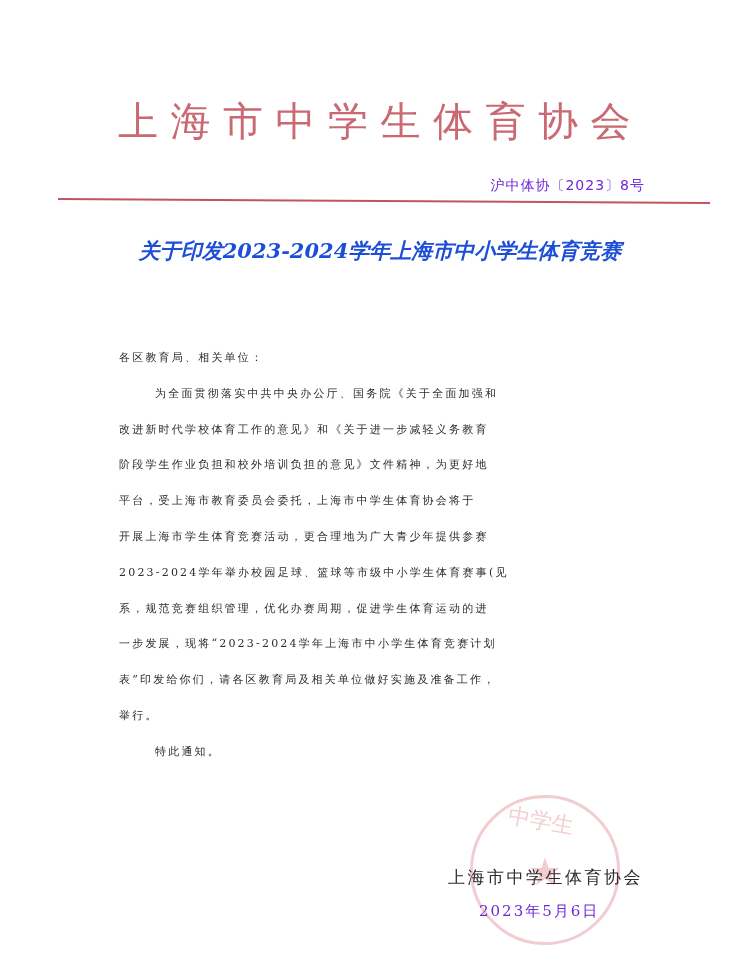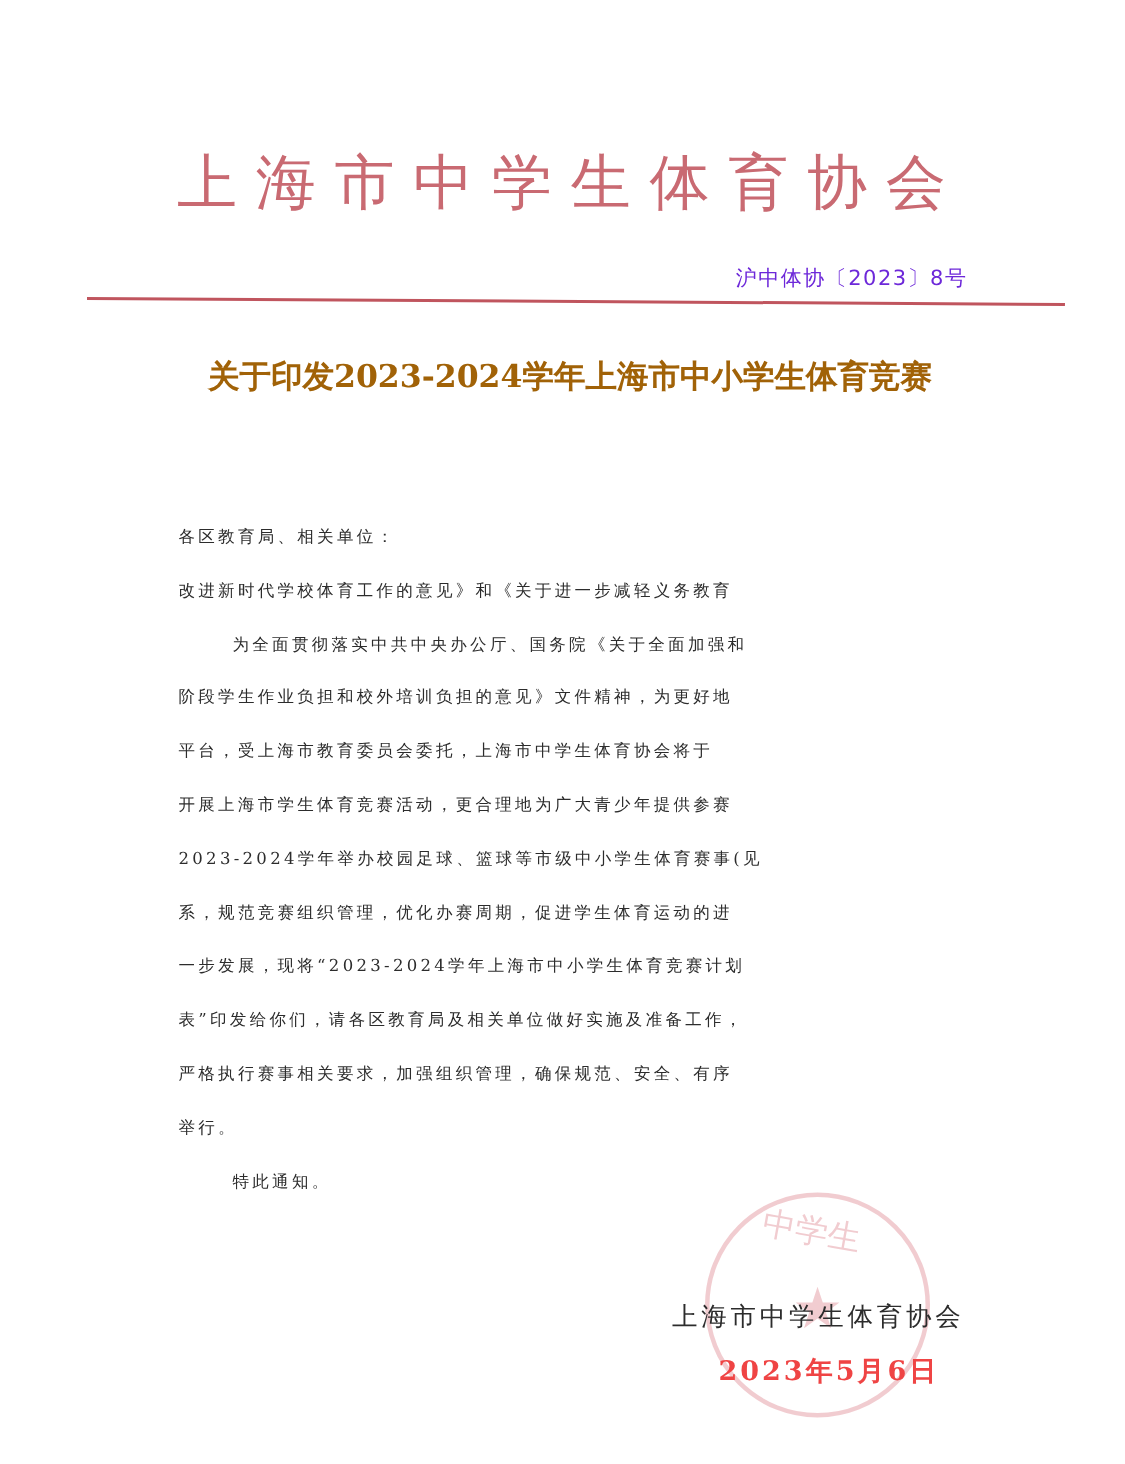--- a/index.html
+++ b/index.html
@@ -17,33 +17,33 @@
     font-size: 14px; color: #6d28d9; letter-spacing: 1px;
     font-family: "DejaVu Sans", "Liberation Sans", sans-serif;
     margin-top: 16px;
   }
   .red-rule {
     position: absolute; left: 58px; top: 198px; width: 652px; height: 2px;
     background: #c0555e; transform: rotate(0.35deg); transform-origin: left center;
   }
   .title {
     position: absolute; left: 100px; top: 232px; width: 560px; text-align: center;
-    font-size: 21px; font-weight: bold; line-height: 38px; color: #a16207;
+    font-size: 21px; font-weight: bold; line-height: 38px; color: #1d4ed8; font-style: italic;
   }
   .body {
     position: absolute; left: 119px; top: 340px; width: 530px;
     font-size: 11px; line-height: 35.8px; color: #2c2c2c;
   }
   .line { white-space: nowrap; display: block; letter-spacing: 2.2px; }
   .line.first { padding-left: 36px; }
   .signature {
     position: absolute; left: 448px; top: 866px; font-size: 17px; letter-spacing: 2.5px; color: #2c2c2c;
   }
   .date {
-    position: absolute; left: 479px; top: 902px; font-size: 18px; letter-spacing: 2px; color: #ef4444; font-weight: bold;
+    position: absolute; left: 479px; top: 902px; font-size: 15px; letter-spacing: 2px; color: #6d28d9;
   }
   .seal {
     position: absolute; left: 470px; top: 795px; width: 150px; height: 150px; border-radius: 50%;
     border: 3px solid rgba(214, 110, 120, 0.35); box-sizing: border-box;
   }
   .seal-text {
     position: absolute; left: 35px; top: 8px; font-size: 22px; color: rgba(214, 110, 120, 0.35);
     font-family: "DejaVu Sans", sans-serif; transform: rotate(10deg);
   }
   .seal-star {
@@ -56,30 +56,29 @@
 <div class="header-org">上海市中学生体育协会</div>
 <div class="doc-number">沪中体协〔2023〕8号</div>
 <div class="red-rule"></div>
 
 <div class="title">
   <div>关于印发2023-2024学年上海市中小学生体育竞赛</div>
 </div>
 
 <div class="body">
   <span class="line">各区教育局、相关单位：</span>
+  <span class="line first">为全面贯彻落实中共中央办公厅、国务院《关于全面加强和</span>
   <span class="line">改进新时代学校体育工作的意见》和《关于进一步减轻义务教育</span>
-  <span class="line first">为全面贯彻落实中共中央办公厅、国务院《关于全面加强和</span>
   <span class="line">阶段学生作业负担和校外培训负担的意见》文件精神，为更好地</span>
   <span class="line">平台，受上海市教育委员会委托，上海市中学生体育协会将于</span>
   <span class="line">开展上海市学生体育竞赛活动，更合理地为广大青少年提供参赛</span>
   <span class="line">2023-2024学年举办校园足球、篮球等市级中小学生体育赛事(见</span>
   <span class="line">系，规范竞赛组织管理，优化办赛周期，促进学生体育运动的进</span>
   <span class="line">一步发展，现将“2023-2024学年上海市中小学生体育竞赛计划</span>
   <span class="line">表”印发给你们，请各区教育局及相关单位做好实施及准备工作，</span>
-  <span class="line">严格执行赛事相关要求，加强组织管理，确保规范、安全、有序</span>
   <span class="line">举行。</span>
   <span class="line first">特此通知。</span>
 </div>
 
 <div class="seal">
   <span class="seal-text">中学生</span>
   <span class="seal-star">★</span>
 </div>
 
 <div class="signature">上海市中学生体育协会</div>

